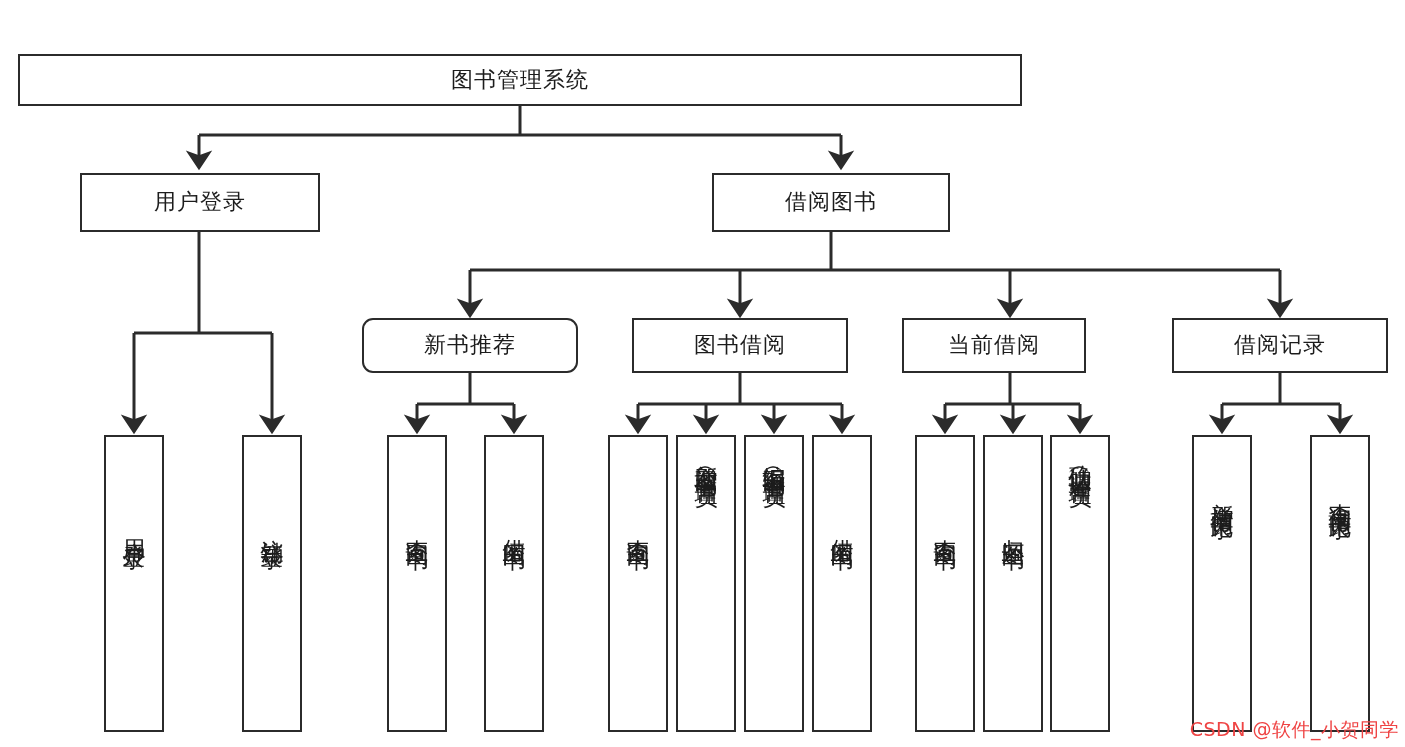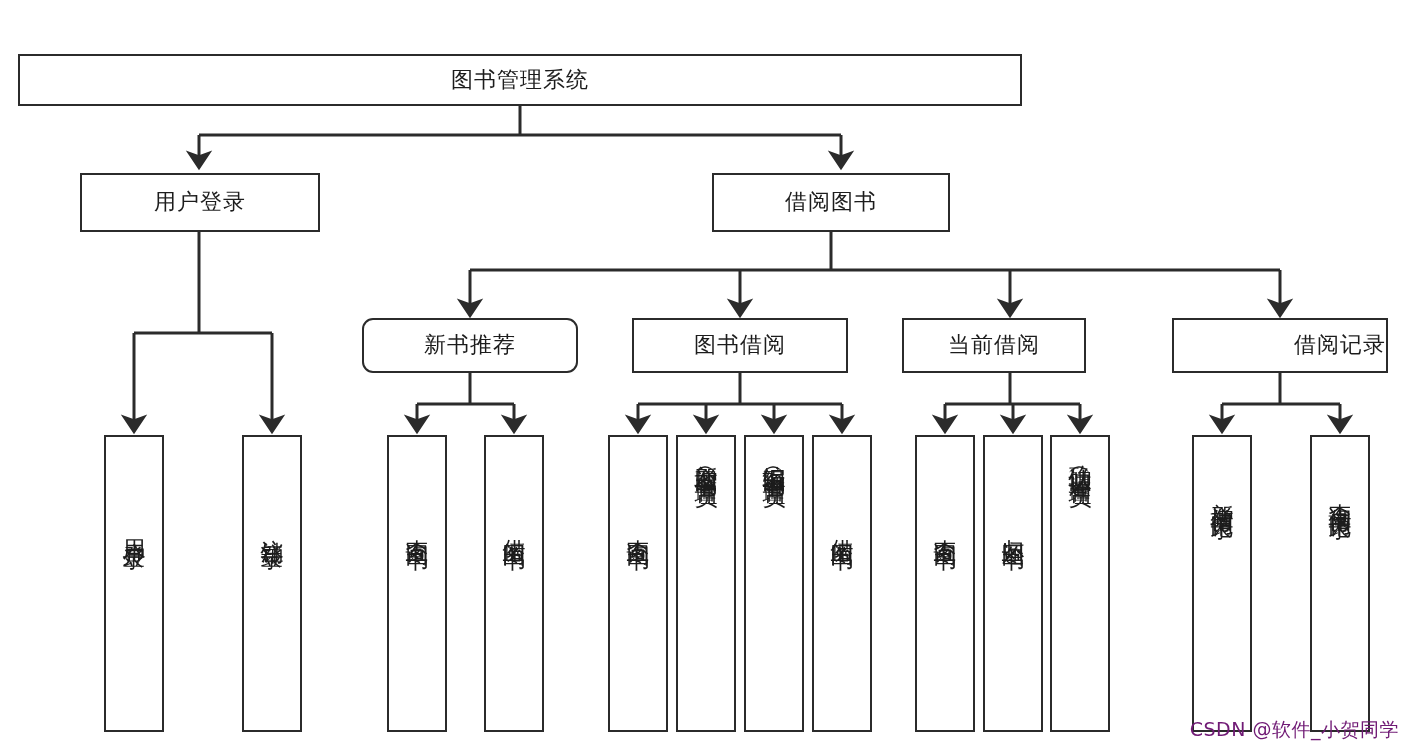--- a/index.html
+++ b/index.html
@@ -62,21 +62,21 @@
     margin-top: 42px;
   }
   .vtext.tall {
     margin-top: 4px;
   }
   #watermark {
     position: absolute;
     right: 6px;
     bottom: 4px;
     font-size: 19px;
-    color: #701a75;
+    color: #ef4444;
     letter-spacing: 0.5px;
     white-space: nowrap;
   }
 </style>
 </head>
 <body>
 
 <div id="stage">
 
   <svg id="wires" viewBox="0 0 1405 747">
@@ -142,21 +142,21 @@
 
   <div class="node node-h" style="left:362px; top:318px; width:216px; height:55px;border-radius:11px;">
     <span>新书推荐</span>
   </div>
   <div class="node node-h" style="left:632px; top:318px; width:216px; height:55px;">
     <span>图书借阅</span>
   </div>
   <div class="node node-h" style="left:902px; top:318px; width:184px; height:55px;">
     <span>当前借阅</span>
   </div>
-  <div class="node node-h" style="left:1172px; top:318px; width:216px; height:55px;justify-content:flex-end;">
+  <div class="node node-h" style="left:1172px; top:318px; width:216px; height:55px;">
     <span>借阅记录</span>
   </div>
 
   <div class="node node-leaf" style="left:104px; top:435px; width:60px; height:297px;">
     <span class="vtext short">用户登录</span>
   </div>
   <div class="node node-leaf" style="left:242px; top:435px; width:60px; height:297px;">
     <span class="vtext short">注销登录</span>
   </div>
 

